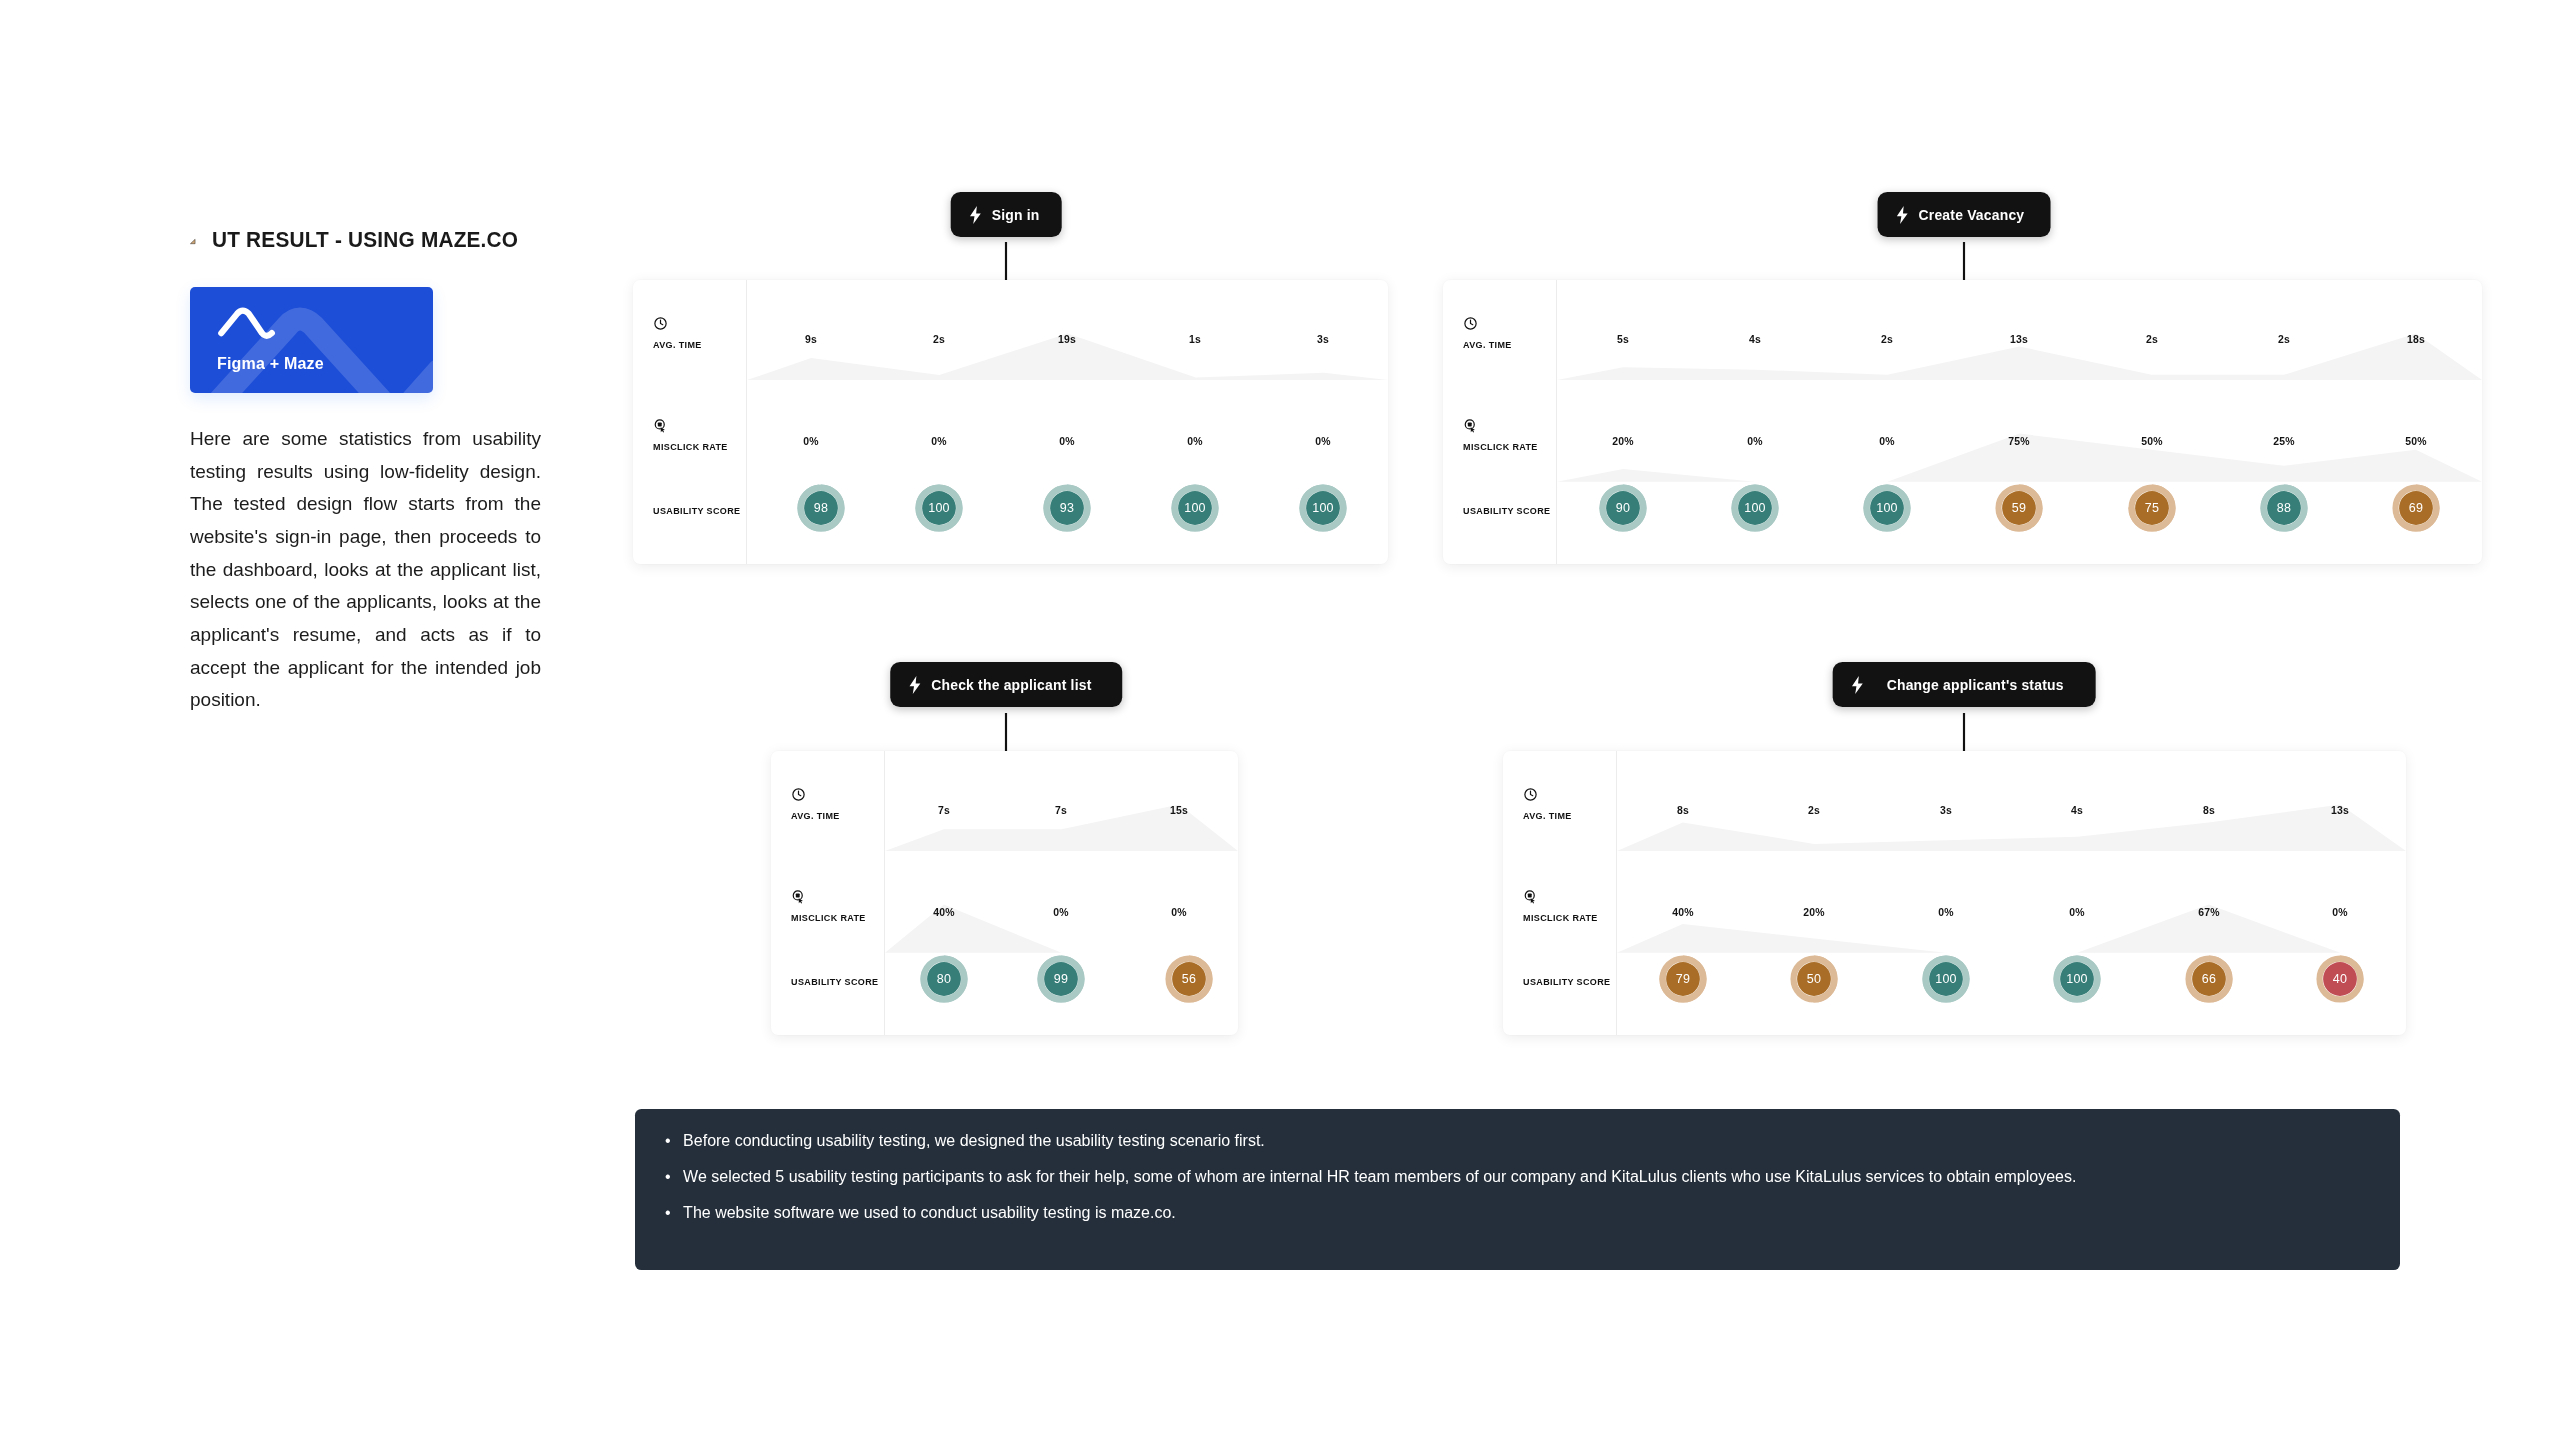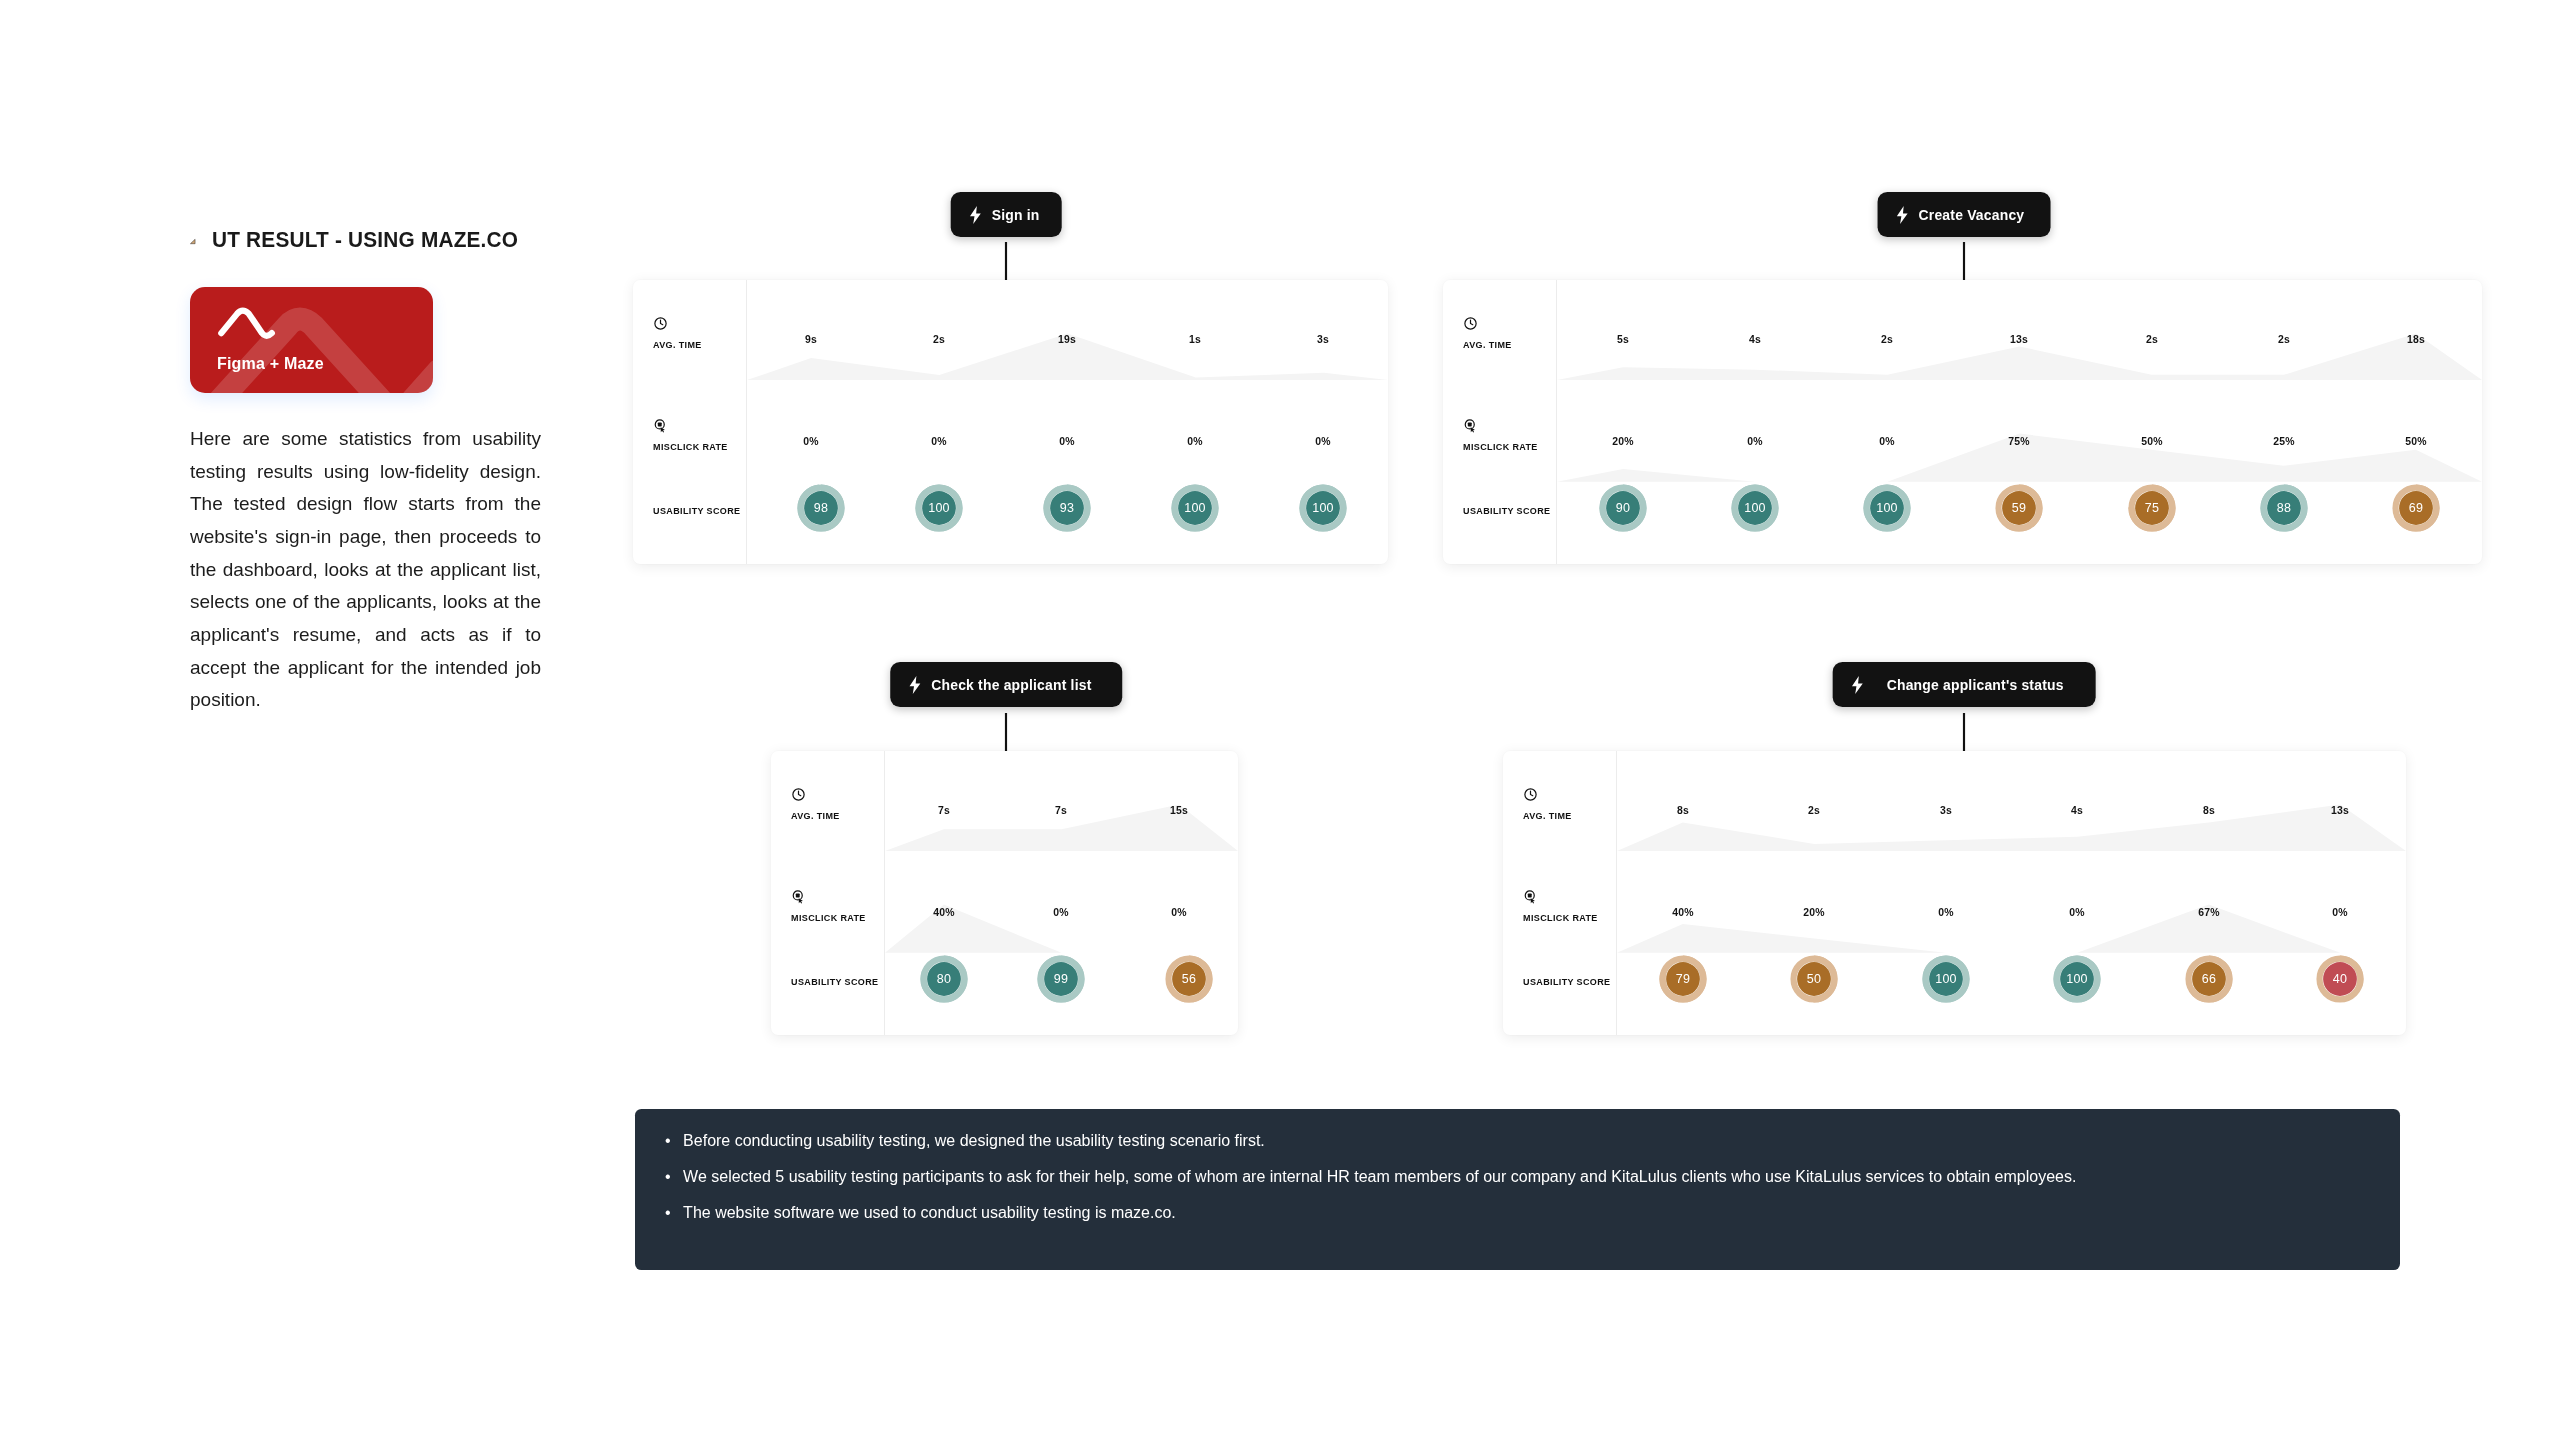--- a/index.html
+++ b/index.html
@@ -17,22 +17,22 @@
   .title-row { display: flex; align-items: flex-end; gap: 16px; margin-top: 48px; }
   .tri-icon { width: 23px; height: 23px; display: block; }
   .page-title {
     font-size: 22.4px; font-weight: 700; letter-spacing: 0.2px;
     color: #1a1a1a; white-space: nowrap;
     transform: scaleX(0.93); transform-origin: left center;
   }
 
   .maze-card {
     position: relative; margin-top: 34px;
-    width: 243px; height: 106px; border-radius: 15px;
-    background: #b91c1c; overflow: hidden;
+    width: 243px; height: 106px; border-radius: 5px;
+    background: #1d4ed8; overflow: hidden;
     box-shadow: 0 5.4px 16px rgba(10,108,255,0.12);
   }
   .maze-ghost {
     position: absolute; left: 18px; top: 16px; width: 242px; height: 114px;
     opacity: 0.16;
   }
   .maze-logo { position: absolute; left: 25px; top: 16px; width: 64px; height: 39px; }
   .maze-label {
     position: absolute; left: 27px; bottom: 19.7px;
     color: #ffffff; font-size: 16px; font-weight: 700; letter-spacing: 0.2px;

